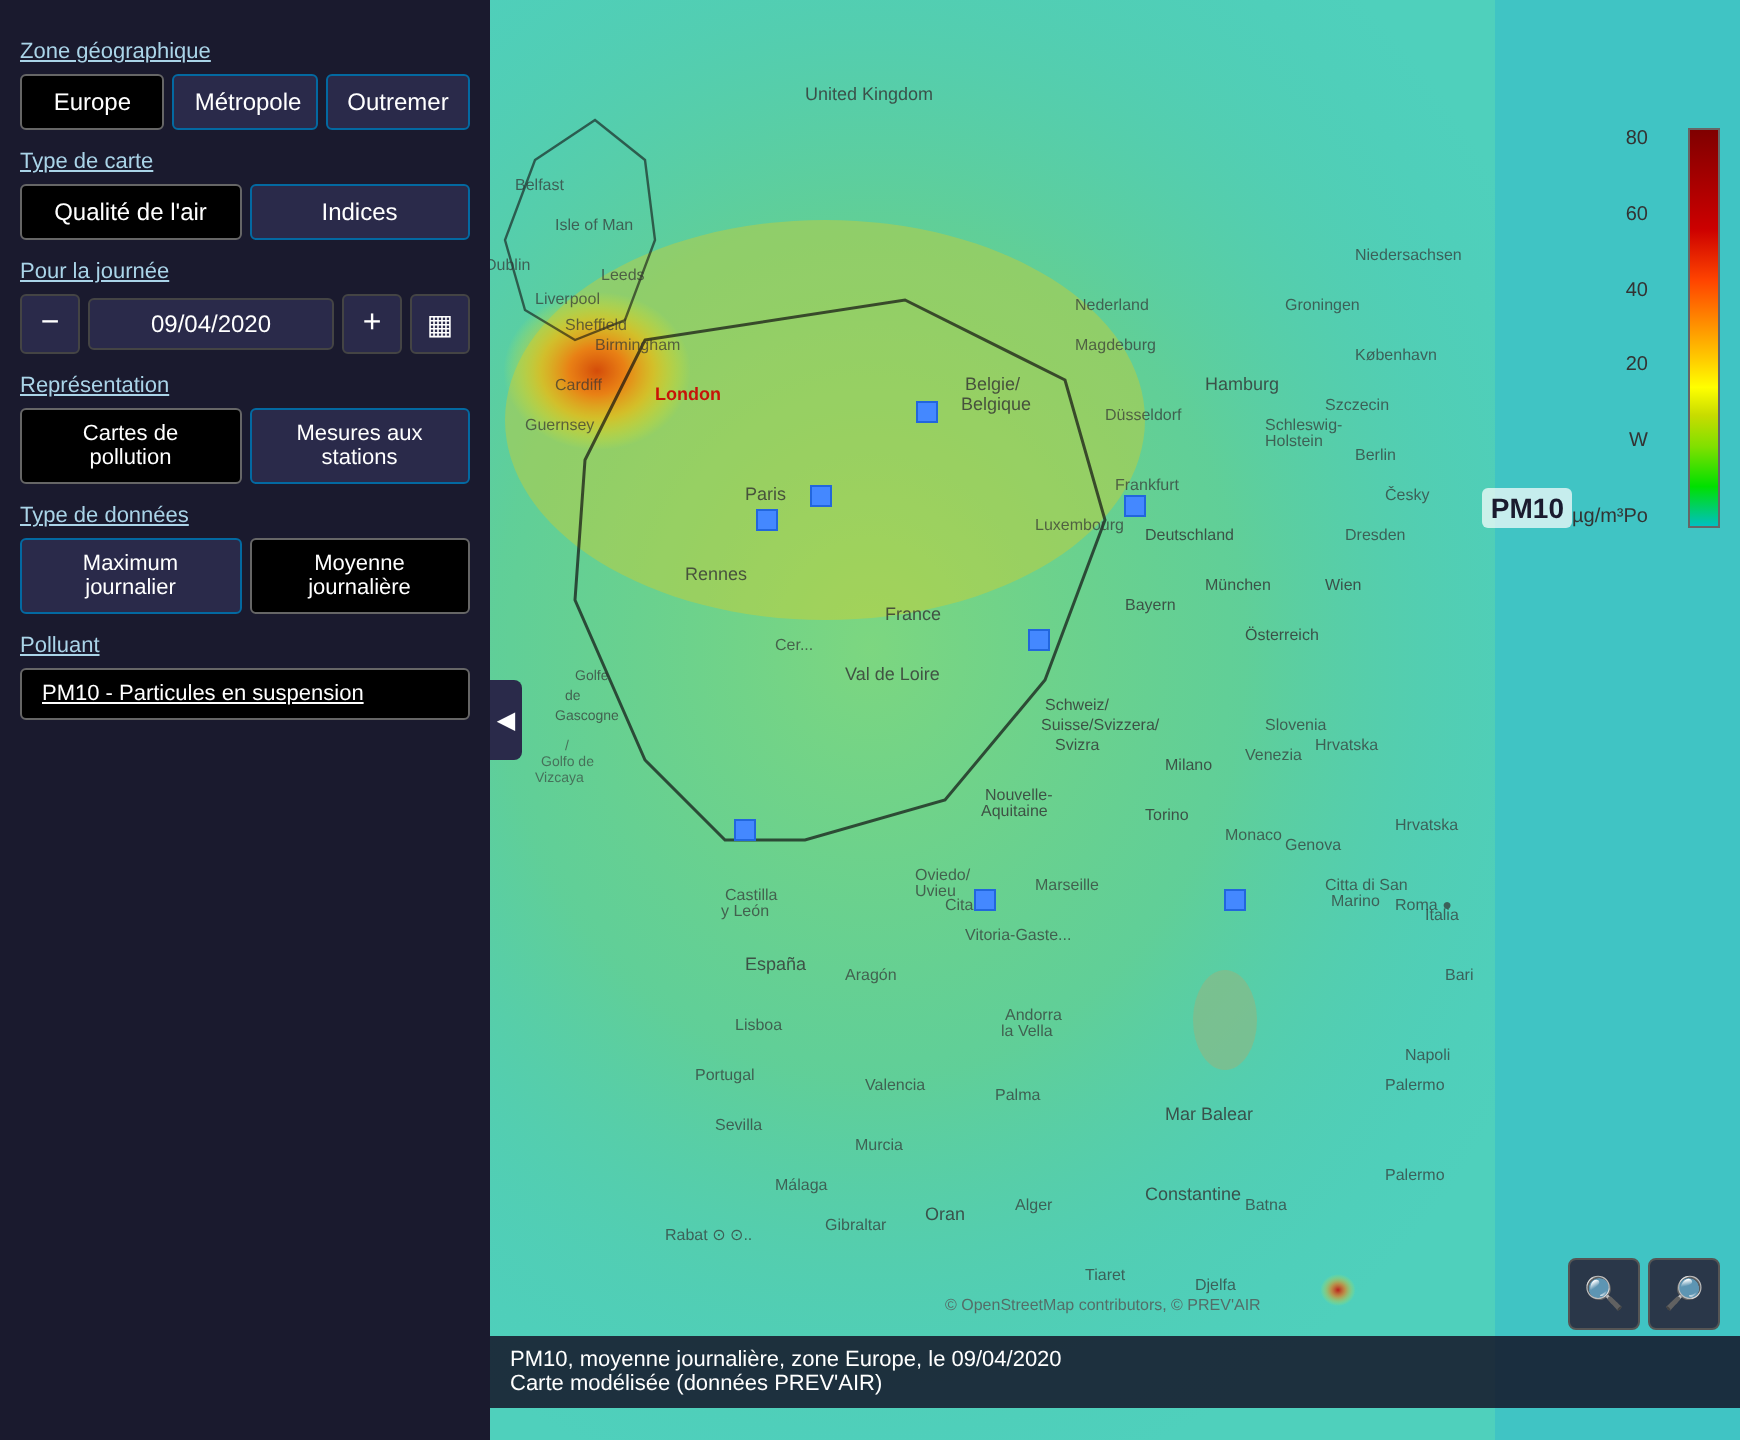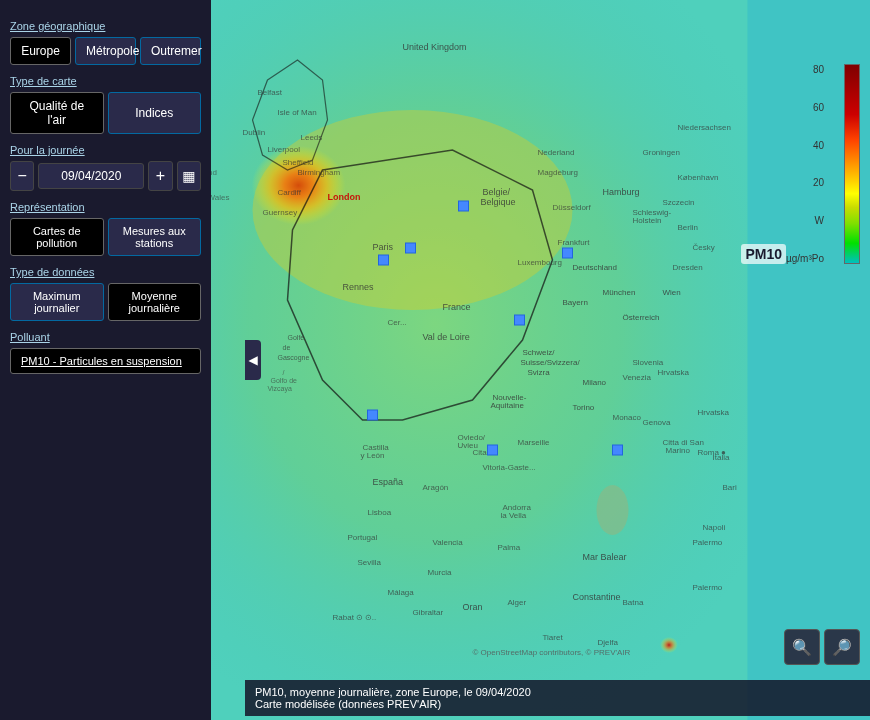--- a/index.html
+++ b/index.html
@@ -12,21 +12,21 @@
       width: 870px; height: 720px;
       background: #40c4c4;
       overflow: hidden;
       padding-left: 16px;
     }
 
     
     #sidebar {
       position: absolute;
       top: 0; left: 0;
-      width: 211px;
+      width: 245px;
       height: 100%;
       background: #1a1a2e;
       z-index: 10;
       color: white;
       padding: 10px;
     }
 
     .section-label {
       font-size: 11px;
       color: #aad4e8;
@@ -176,21 +176,21 @@
         #ff4400 62%,
         #cc0000 75%,
         #800000 100%
       );
       border: 1px solid #666;
     }
 
     
     #bottom-bar {
       position: absolute;
-      bottom: 4px; left: 245px;
+      bottom: 16px; left: 245px;
       right: 0;
       background: rgba(20,20,40,0.85);
       color: white;
       font-size: 11px;
       padding: 6px 10px;
       z-index: 10;
     }
 
     
     #zoom-buttons {

